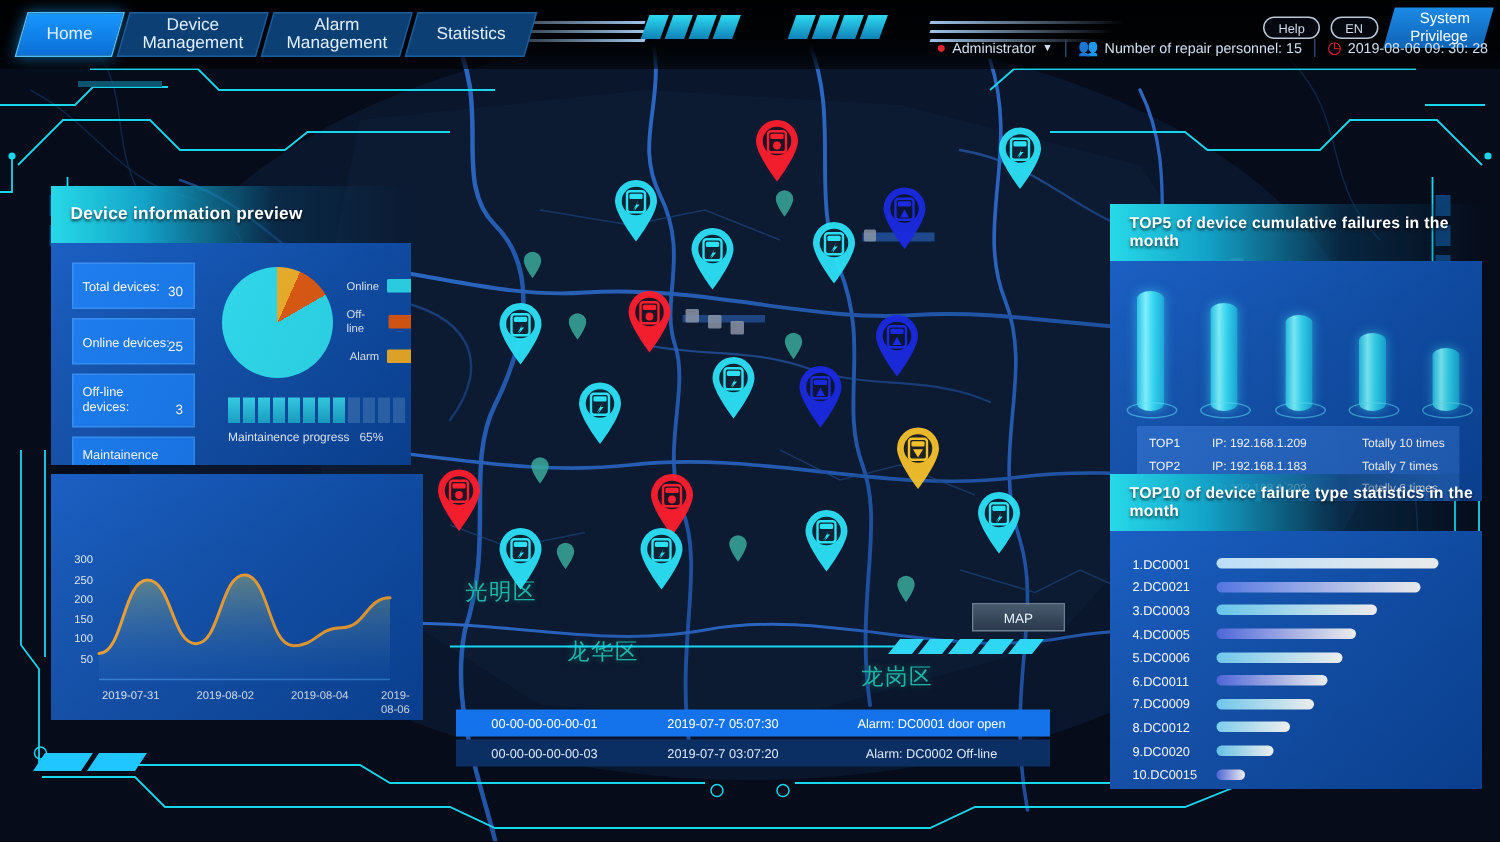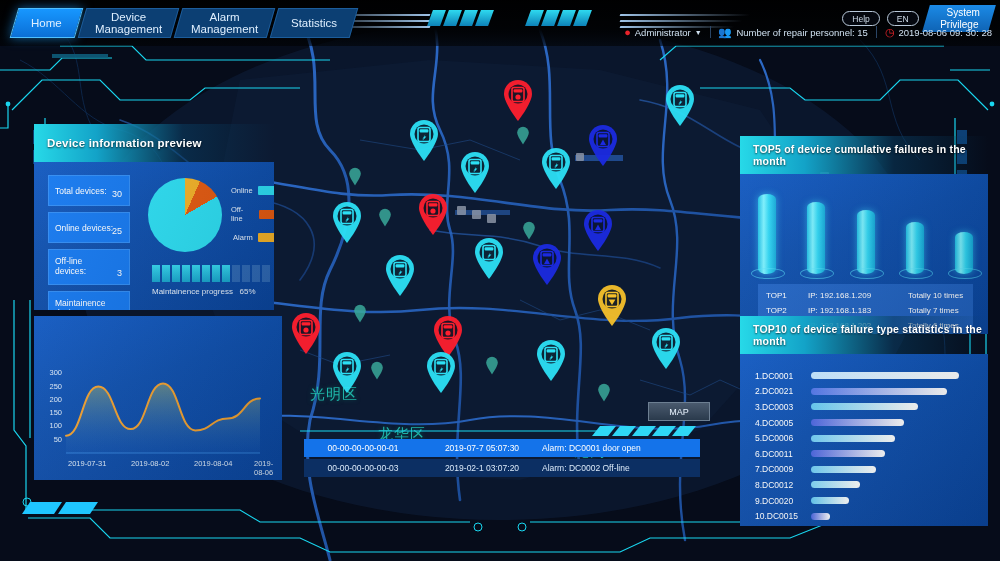--- a/index.html
+++ b/index.html
@@ -113,21 +113,21 @@
   .t10row { display:flex; align-items:center; height:15.6px; font-size:8.5px; color:#fff; }
   .t10row .nm { width:56px; }
   .t10bar { height:7px; border-radius:4px; }
 
   
   .al-row { display:flex; height:18px; align-items:center; font-size:8.5px; color:#dbe9f8;
             margin-bottom:2px; }
   .al-row.sel { background:#1473ea; color:#fff; }
   .al-row.alt { background:#0c2f63; }
   .al-c1 { width:118px; text-align:center; } .al-c2 { width:120px; text-align:center; }
-  .al-c3 { flex:1; }
+  .al-c3 { flex:1; text-align:center; }
 
   .map-btn { position:absolute; left:648px; top:402px; width:62px; height:19px; z-index:22;
              display:flex; align-items:center; justify-content:center; font-size:9px;
              color:#eaf4ff; background:linear-gradient(180deg,#4a5a6e,#2a3a4c);
              border:1px solid #6d7f92; cursor:pointer; }
 
   .pin { position:absolute; z-index:18; }
 </style>
 </head>
 <body>
@@ -664,27 +664,27 @@
         <line x1="0" y1="6" x2="310" y2="6" stroke="#19d6ef" stroke-width="1.2"></line>
         <g fill="#2fd7f5">
           <polygon points="300,1 316,1 308,11 292,11"></polygon>
           <polygon points="320,1 336,1 328,11 312,11"></polygon>
           <polygon points="340,1 356,1 348,11 332,11"></polygon>
           <polygon points="360,1 376,1 368,11 352,11"></polygon>
           <polygon points="380,1 396,1 388,11 372,11"></polygon>
         </g>
       </svg>
     </div>
-    <div id="altbl" style="padding:2px 4px 4px 4px;">
+    <div id="altbl" style="padding:2px 4px 4px 4px;margin-top:34px;">
         <div class="al-row sel">
           <span class="al-c1">00-00-00-00-00-01</span>
           <span class="al-c2">2019-07-7 05:07:30</span>
           <span class="al-c3">Alarm: DC0001 door open</span>
         </div>
         <div class="al-row alt">
           <span class="al-c1">00-00-00-00-00-03</span>
-          <span class="al-c2">2019-02-1 03:07:20</span>
+          <span class="al-c2">2019-07-7 03:07:20</span>
           <span class="al-c3">Alarm: DC0002 Off-line</span>
         </div>
       </div>
   </div>
 
 </div>
 
 </body></html>

